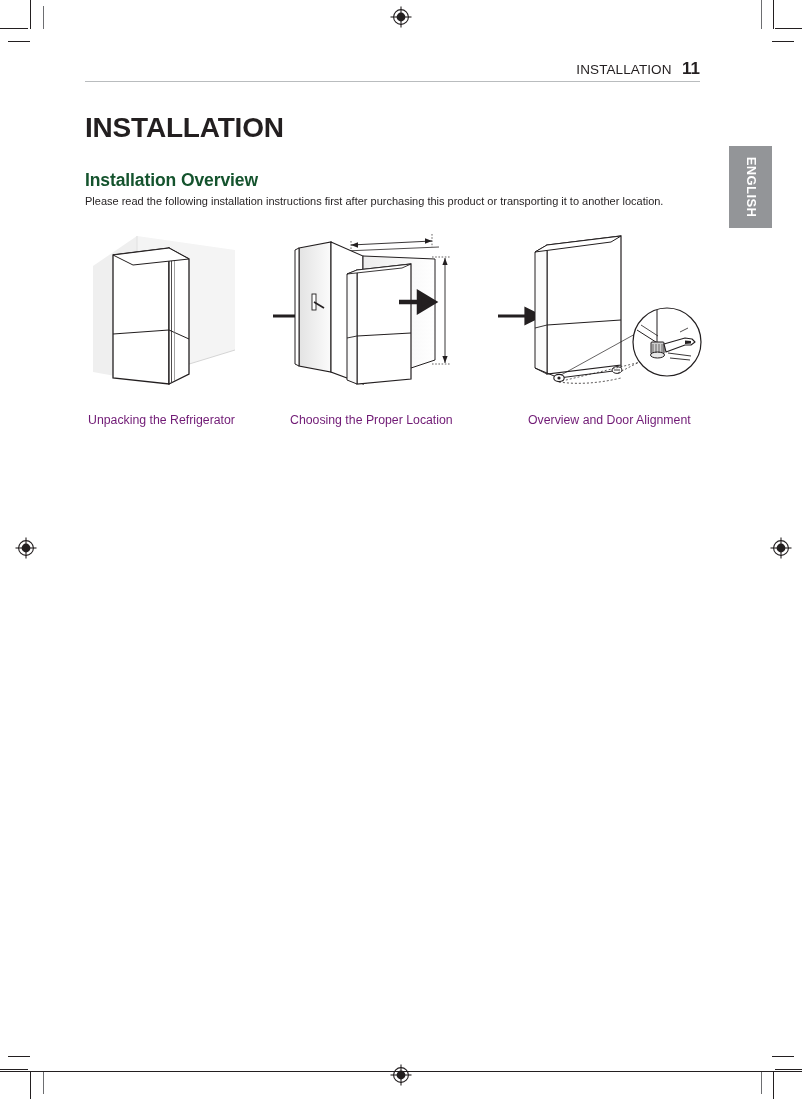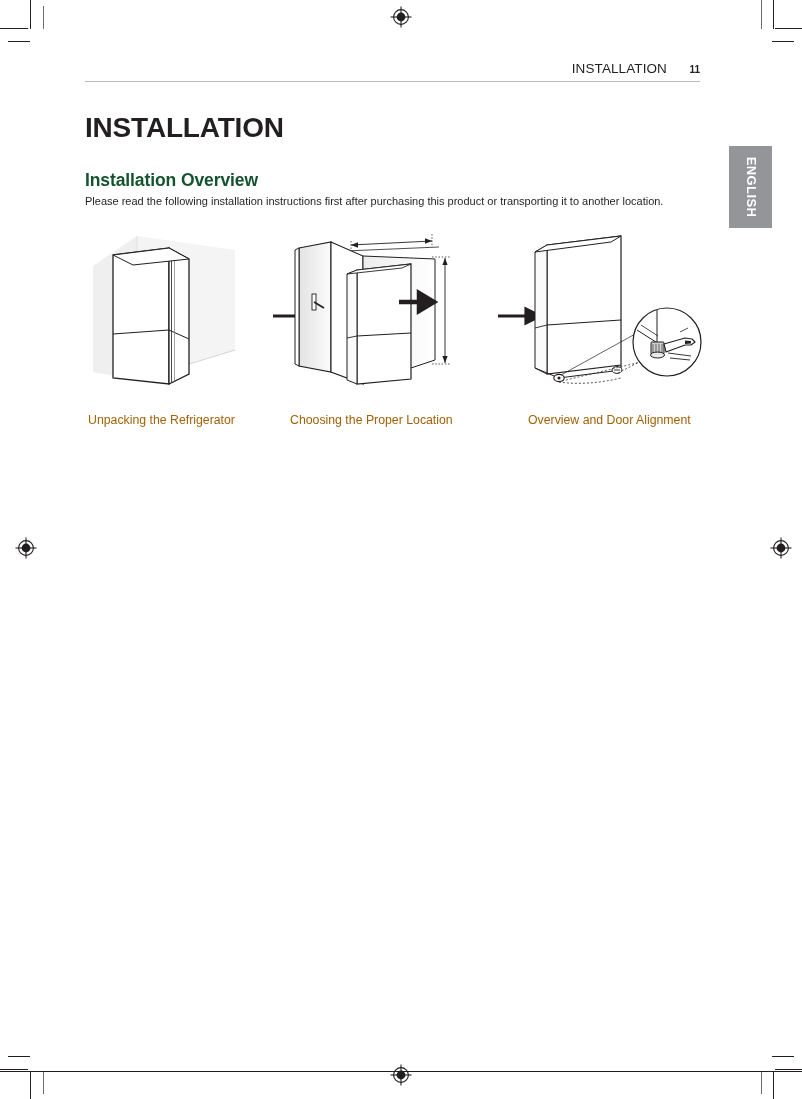--- a/index.html
+++ b/index.html
@@ -27,23 +27,23 @@
     top: 59px;
     width: 615px;
     text-align: right;
   }
   .page-header .hdr-title {
     font-size: 13.5px;
     letter-spacing: .1px;
     color: #231f20;
   }
   .page-header .hdr-page {
-    font-size: 10px;
+    font-size: 17px;
     font-weight: bold;
-    margin-left: 18px;
+    margin-left: 6px;
     color: #231f20;
   }
   .header-rule {
     position: absolute;
     left: 85px;
     top: 81px;
     width: 615px;
     height: 1px;
     background: #b9bcbe;
   }
@@ -106,21 +106,21 @@
   .step-3 { left: 440px; }
   .step-art { position: absolute; left: 0; top: 0; width: 185px; height: 160px; }
   .step-art svg { display: block; width: 100%; height: 100%; overflow: visible; }
   .step-caption {
     position: absolute;
     top: 181px;
     left: 3px;
     width: 180px;
     font-size: 12.3px;
     line-height: 15px;
-    color: #a16207;
+    color: #701a75;
   }
   .flow-arrow {
     position: absolute;
     top: 72px;
     width: 46px;
     height: 24px;
   }
   .arrow-1 { left: 186px; }
   .arrow-2 { left: 411px; }
   .flow-arrow svg { display: block; width: 100%; height: 100%; }

